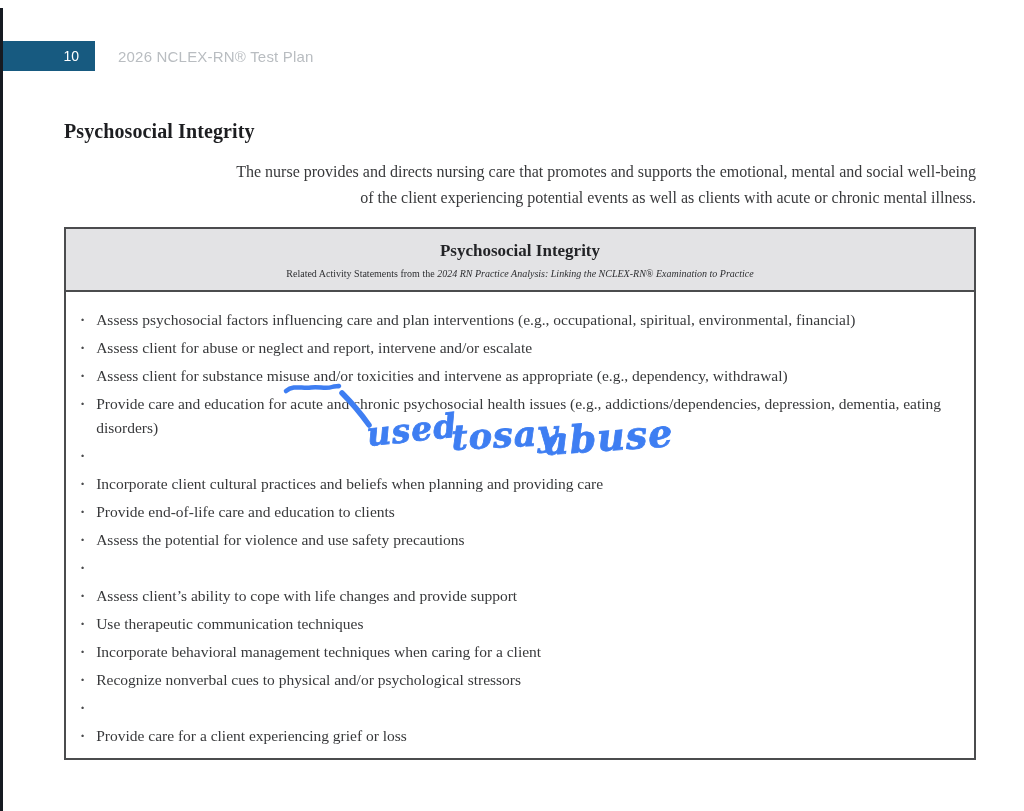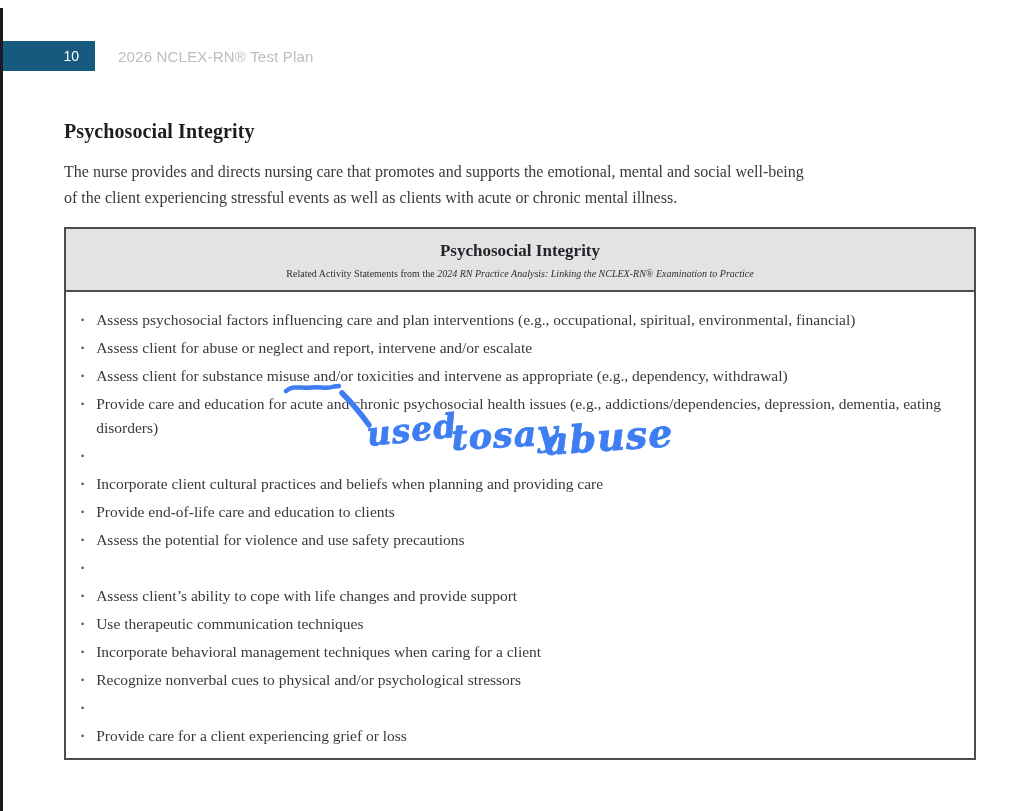--- a/index.html
+++ b/index.html
@@ -26,21 +26,21 @@
   .doc-title{
     margin-left:23px;
     font-size:15px;color:#b9bdc1;letter-spacing:.2px;
   }
   
   .content{position:absolute;left:64px;top:104px;width:912px;font-family:Liberation Serif, serif;}
   .section-heading{
     margin:8px 0 12px 0;
     font-size:20px;font-weight:700;color:#1d1e21;letter-spacing:.1px;
   }
-  .intro{font-size:16px;color:#38393b;line-height:26px;}
+  .intro{font-size:16px;color:#38393b;line-height:26px;text-align:right;}
   .intro span{display:block;}
   
   .activity-table{
     margin-top:12px;
     border:2px solid #4b4c4e;
     background:#ffffff;
   }
   .table-header{
     background:#e3e3e5;
     border-bottom:2px solid #4b4c4e;
@@ -81,21 +81,21 @@
       <span>10</span>
     </div>
     <div class="doc-title">2026 NCLEX-RN® Test Plan</div>
   </div>
 
   <div class="content">
     <h1 class="section-heading">Psychosocial Integrity</h1>
 
     <p class="intro">
       <span>The nurse provides and directs nursing care that promotes and supports the emotional, mental and social well-being</span>
-      <span>of the client experiencing stressful events as well as clients with acute or chronic mental illness.</span>
+      <span>of the client experiencing potential events as well as clients with acute or chronic mental illness.</span>
     </p>
 
     <div class="activity-table">
       <div class="table-header">
         <p class="table-title">Psychosocial Integrity</p>
         <p class="table-subtitle"><span>Related Activity Statements from the </span><span class="src">2024 RN Practice Analysis: Linking the NCLEX-RN® Examination to Practice</span></p>
       </div>
       <div class="table-body">
         <ul class="bullet-list">
           <li class="bullet-item">

